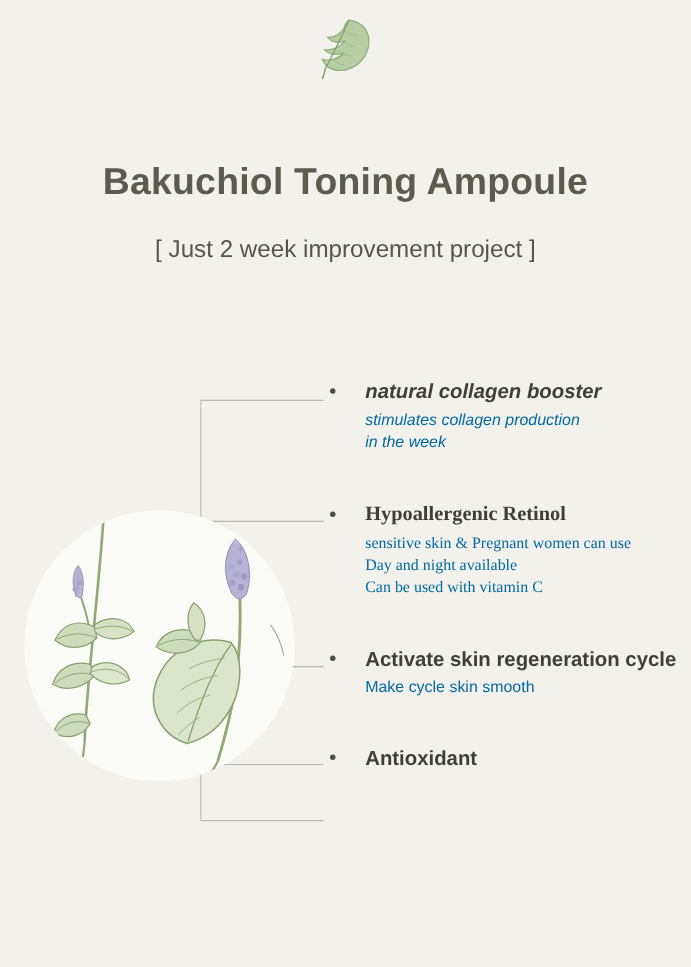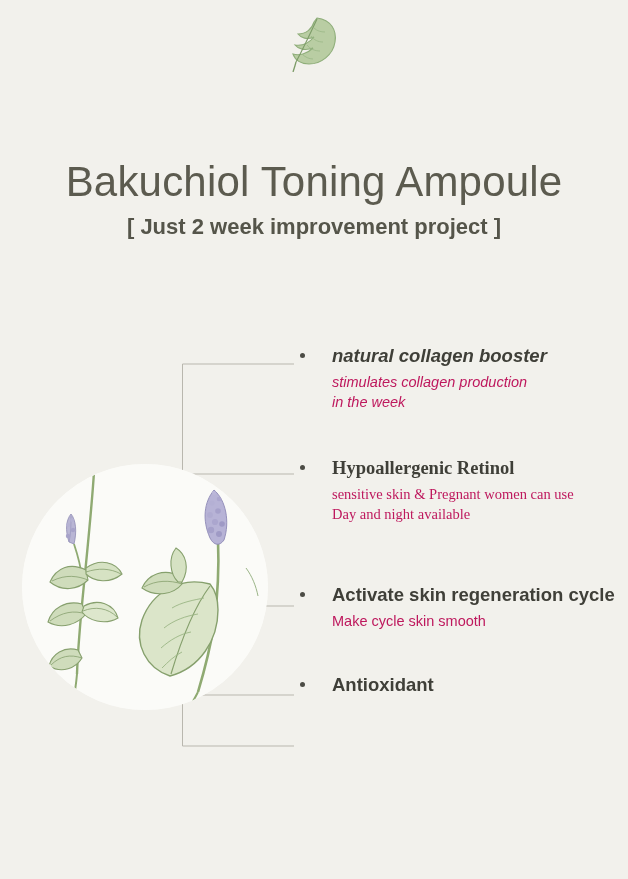--- a/index.html
+++ b/index.html
@@ -28,34 +28,33 @@
     width: 54px;
     height: 58px;
   }
   
   .title {
     position: absolute;
     top: 146px;
     left: 0;
     width: 100%;
     text-align: center;
-    font-size: 42px;
-    font-weight: 400;
+    font-size: 34px;
+    font-weight: 700;
     color: #5c5b4f;
     letter-spacing: 0.2px;
-    margin-top: 12px;
   }
   .subtitle {
     position: absolute;
     top: 214px;
     left: 0;
     width: 100%;
     text-align: center;
     font-size: 22px;
-    font-weight: 700;
+    font-weight: 400;
     color: #55554a;
   }
   
   .connector {
     position: absolute;
     left: 182px;
     top: 354px;
     width: 120px;
     height: 396px;
   }
@@ -98,27 +97,27 @@
     font-size: 18.5px;
     font-weight: 700;
     color: #3f3f38;
     line-height: 24px;
     white-space: nowrap;
   }
   .feature .sub {
     margin-left: 32px;
     font-size: 14.5px;
     font-weight: 400;
-    color: #be185d;
+    color: #0369a1;
     line-height: 20px;
     white-space: nowrap;
   }
   .f1 { margin-top: 0; font-style: italic; }
   .f2 { margin-top: 44px; font-family: Liberation Serif, serif; }
-  .f3 { margin-top: 59px; }
+  .f3 { margin-top: 43px; }
   .f4 { margin-top: 42px; }
   .f5 { margin-top: 30px; }
   .sub-block { margin-top: 4px; }
 </style>
 </head>
 <body>
 
 <div class="page">
 
   <div class="top-leaf">
@@ -219,20 +218,21 @@
         <div class="sub">in the week</div>
       </div>
     </div>
 
     <div class="feature f2">
       <span class="dot"></span>
       <div class="head">Hypoallergenic Retinol</div>
       <div class="sub-block">
         <div class="sub">sensitive skin &amp; Pregnant women can use</div>
         <div class="sub">Day and night available</div>
+        <div class="sub">Can be used with vitamin C</div>
       </div>
     </div>
 
     <div class="feature f3">
       <span class="dot"></span>
       <div class="head">Activate skin regeneration cycle</div>
       <div class="sub-block">
         <div class="sub">Make cycle skin smooth</div>
       </div>
     </div>

